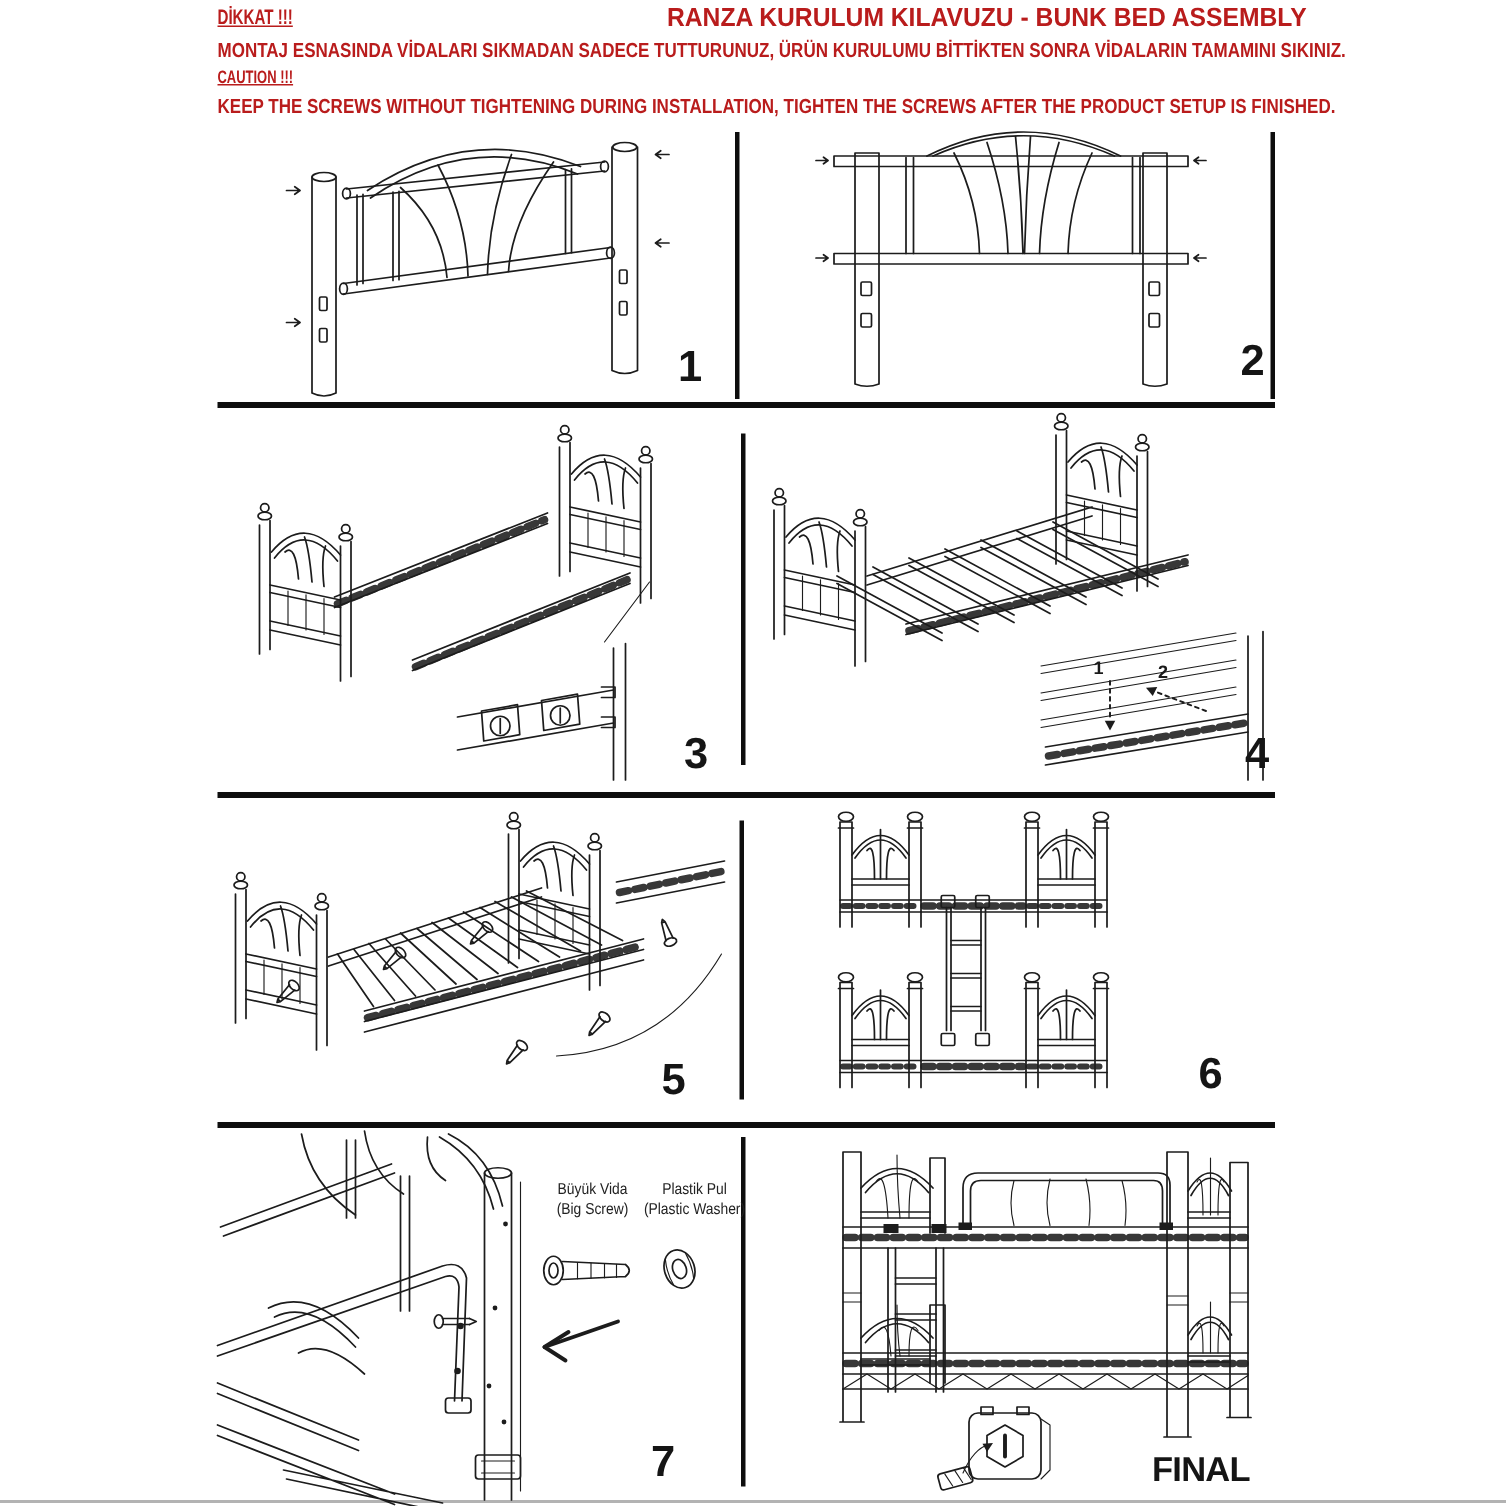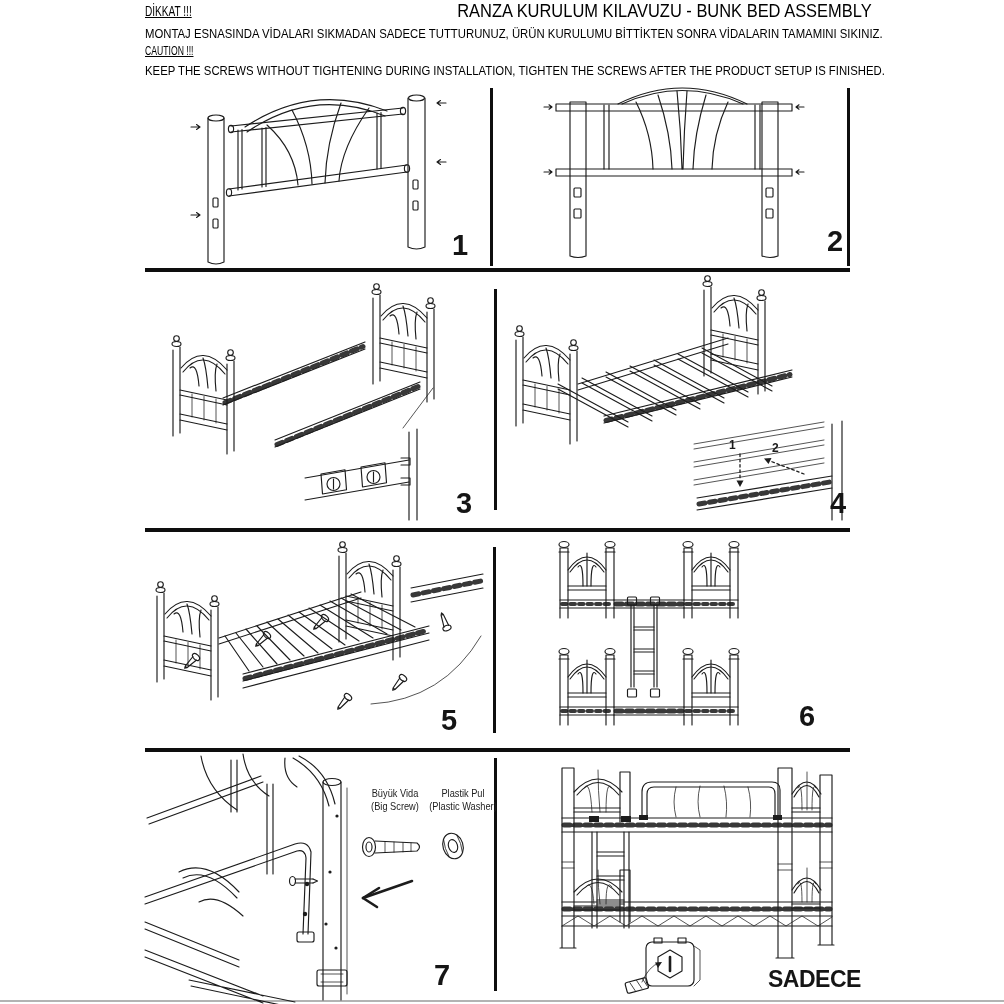--- a/index.html
+++ b/index.html
@@ -1,18 +1,18 @@
 <!DOCTYPE html>
 <html><head>
 <meta charset="utf-8">
 <style>
   *{margin:0;padding:0;box-sizing:border-box}
   html,body{width:1004px;height:1004px;overflow:hidden}
   body{background:#fff;font-family:"Liberation Sans",sans-serif;color:#111;position:relative}
-  .hdr{position:absolute;font-weight:normal;white-space:nowrap;color:#000000}
+  .hdr{position:absolute;font-weight:bold;white-space:nowrap;color:#b91c1c}
   .cond{display:inline-block;transform:scaleX(.78);transform-origin:0 50%;white-space:nowrap}
   .cond.ctr{transform-origin:50% 50%}
   .u{text-decoration:underline}
   .divider{position:absolute;background:#0e0e0e}
   .stepnum{position:absolute;font-weight:bold;font-size:29px;color:#151515}
   .final{font-size:23px;letter-spacing:-.5px}
   .partlabel{position:absolute;font-size:10.5px;line-height:13px;text-align:center;color:#222;transform:scaleX(.88);transform-origin:50% 0;white-space:nowrap}
   .partlabel span{display:block}
   .insetnum{position:absolute;font-weight:bold;font-size:12px;color:#1a1a1a}
   svg{position:absolute;overflow:visible}
@@ -337,13 +337,13 @@
     <rect x="154" y="184" width="8" height="5"></rect>
       <rect x="178" y="184" width="8" height="5"></rect>
     <g transform="rotate(-15 137 232)">
       <rect x="126" y="226" width="22" height="11" rx="2"></rect>
       <path class="thin" d="M131,227 l3,9 M138,226.5 l3,9 M144,226 l3,9"></path>
     </g>
     <path class="thin" d="M142,228 Q149,212 159,209"></path>
       <path class="fill" d="M162,208 l-7,0.5 l3,5.5 z"></path>
   </g>
 </svg>
-<div class="stepnum final" style="left:768px;top:966px">SADECE</div>
+<div class="stepnum final" style="left:768px;top:966px">FINAL</div>
 
 </body></html>

